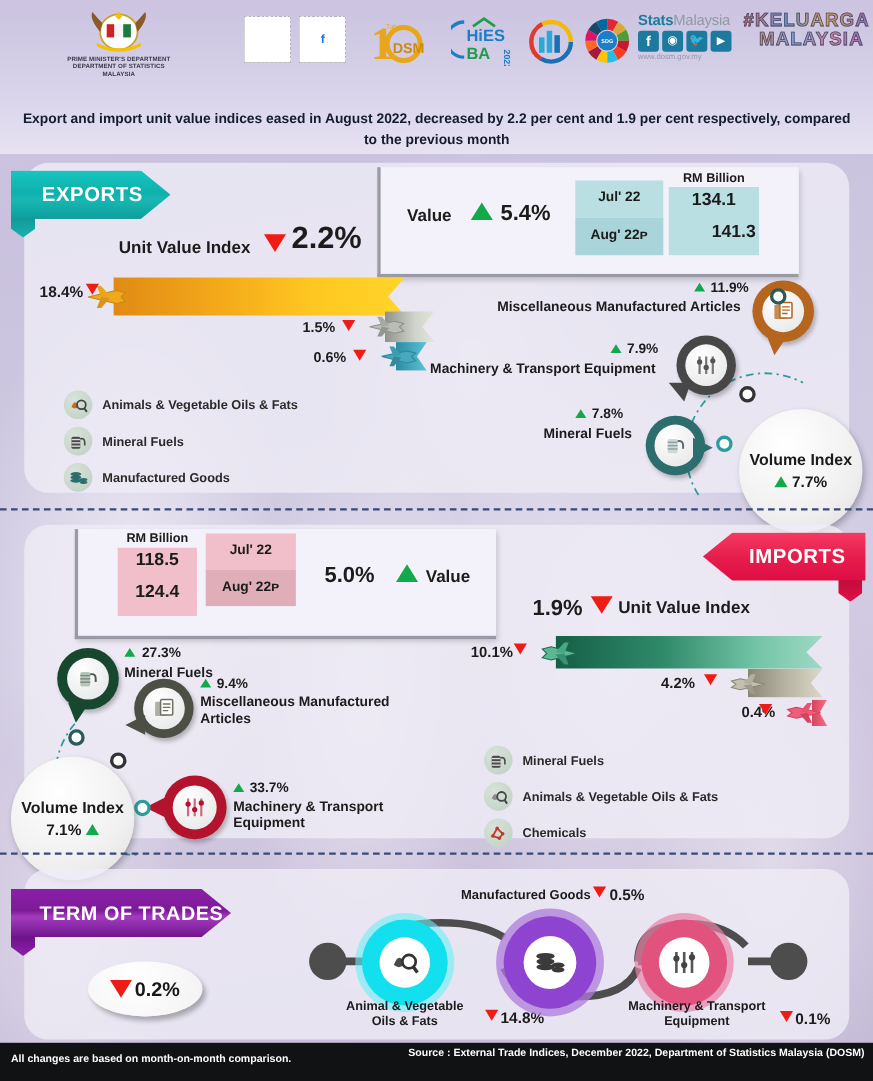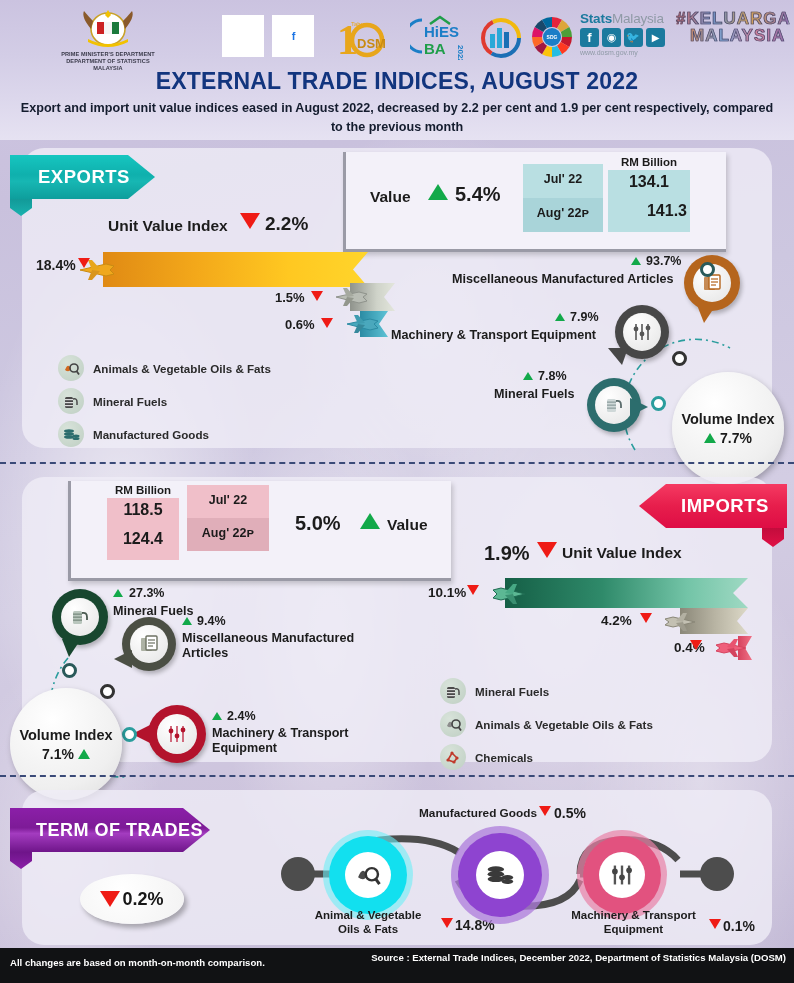--- a/index.html
+++ b/index.html
@@ -236,33 +236,32 @@
         background:linear-gradient(95deg,#d36b6b,#6f8fc4,#d2a05a,#8f6fb0);
         -webkit-background-clip:text;background-clip:text;color:transparent;
         -webkit-text-stroke:.7px #4a4a6a;">#KELUARGA</div>
       <div style="font-size:17px;font-weight:bold;line-height:18px;letter-spacing:1px;margin-left:14px;
         background:linear-gradient(95deg,#c98a6a,#7a9fd0,#cf7f9a,#8f6fb0);
         -webkit-background-clip:text;background-clip:text;color:transparent;
         -webkit-text-stroke:.7px #4a4a6a;">MALAYSIA</div>
     </div>
   </div>
 
-  <div class="title">EXTERNAL TRADE INDICES, AUGUST 2022</div>
   <div class="subtitle">Export and import unit value indices eased in August 2022, decreased by 2.2 per cent and 1.9 per cent respectively, compared to the previous month</div>
 </div>
 
 <div class="panel panel-exports"></div>
 <div class="rb-exports-tail"></div>
 <div class="ribbon rb-exports">
   <span>EXPORTS</span>
 </div>
 
 <div class="lbl" style="left:108px;top:217px;font-size:15.5px;">Unit Value Index</div>
 <span class="tri-d" style="position:absolute;left:240px;top:213px;"></span>
-<div class="lbl" style="left:265px;top:213px;font-size:19px;">2.2%</div>
+<div class="lbl" style="left:265px;top:200px;font-size:28px;">2.2%</div>
 
 <div class="valcard" style="left:343px;top:152px;width:383px;height:100px;"></div>
 <div class="lbl" style="left:370px;top:188px;font-size:15.5px;">Value</div>
 <span class="tri-u" style="position:absolute;left:428px;top:184px;"></span>
 <div class="lbl" style="left:455px;top:183px;font-size:20px;">5.4%</div>
 
 <div style="position:absolute;left:523px;top:164px;width:80px;height:34px;background:#b9dfe2;"></div>
 <div class="chip" style="left:523px;top:172px;width:80px;font-size:12.5px;">Jul' 22</div>
 <div style="position:absolute;left:523px;top:198px;width:80px;height:34px;background:#a9d4d9;"></div>
 <div class="chip" style="left:523px;top:206px;width:80px;font-size:12.5px;">Aug' 22ᴘ</div>
@@ -353,21 +352,21 @@
         <rect x="3" y="5" width="11" height="13" rx="1" fill="#b5651d" opacity=".75"></rect>
         <rect x="8" y="3" width="11" height="14" rx="1" fill="#fff" stroke="#b5651d" stroke-width="1.4"></rect>
         <line x1="10" y1="7" x2="17" y2="7" stroke="#b5651d" stroke-width="1.2"></line>
         <line x1="10" y1="10" x2="17" y2="10" stroke="#b5651d" stroke-width="1.2"></line>
         <line x1="10" y1="13" x2="15" y2="13" stroke="#b5651d" stroke-width="1.2"></line>
       </svg>
   </span>
 </div>
 <div style="position:absolute;left:697px;top:305px;width:0;height:0;border-left:7px solid transparent;border-right:12px solid transparent;border-top:18px solid #b5651d;"></div>
 <span class="tri-u xs" style="position:absolute;left:631px;top:257px;"></span>
-<div class="lbl" style="left:646px;top:254px;font-size:12.5px;">93.7%</div>
+<div class="lbl" style="left:646px;top:254px;font-size:12.5px;">11.9%</div>
 <div class="lbl" style="left:452px;top:272px;font-size:12.6px;">Miscellaneous Manufactured Articles</div>
 
 <div class="bub" style="left:615px;top:305px;width:54px;height:54px;background:#474747;">
   <span class="bub-in" style="width:38px;height:38px;">
     <svg width="22" height="22" viewBox="0 0 22 22">
         <line x1="5" y1="3" x2="5" y2="19" stroke="#777" stroke-width="2"></line>
         <line x1="11" y1="3" x2="11" y2="19" stroke="#777" stroke-width="2"></line>
         <line x1="17" y1="3" x2="17" y2="19" stroke="#777" stroke-width="2"></line>
         <circle cx="5" cy="8" r="2.4" fill="#555"></circle>
         <circle cx="11" cy="13" r="2.4" fill="#555"></circle>
@@ -548,21 +547,21 @@
         <line x1="11" y1="3" x2="11" y2="19" stroke="#d06a7c" stroke-width="2"></line>
         <line x1="17" y1="3" x2="17" y2="19" stroke="#d06a7c" stroke-width="2"></line>
         <circle cx="5" cy="8" r="2.4" fill="#b3132c"></circle>
         <circle cx="11" cy="13" r="2.4" fill="#b3132c"></circle>
         <circle cx="17" cy="7" r="2.4" fill="#b3132c"></circle>
       </svg>
   </span>
 </div>
 <div style="position:absolute;left:132px;top:725px;width:0;height:0;border-top:9px solid transparent;border-bottom:9px solid transparent;border-right:18px solid #b3132c;"></div>
 <span class="tri-u xs" style="position:absolute;left:212px;top:712px;"></span>
-<div class="lbl" style="left:227px;top:709px;font-size:12.5px;">2.4%</div>
+<div class="lbl" style="left:227px;top:709px;font-size:12.5px;">33.7%</div>
 <div class="lbl" style="left:212px;top:726px;font-size:12.6px;width:170px;white-space:normal;line-height:15px;">Machinery &amp; Transport Equipment</div>
 
 <div style="position:absolute;left:62px;top:663px;width:15px;height:15px;border-radius:50%;background:#fff;border:3px solid #2a5a5a;"></div>
 <div style="position:absolute;left:100px;top:684px;width:15px;height:15px;border-radius:50%;background:#fff;border:3px solid #333;"></div>
 <div style="position:absolute;left:122px;top:727px;width:15px;height:15px;border-radius:50%;background:#fff;border:3px solid #2a9d9d;"></div>
 
 <div class="vol" style="left:10px;top:688px;width:112px;height:112px;">
   <div class="vol-t">Volume Index</div>
   <div class="vol-v">
     <span>7.1%</span>

